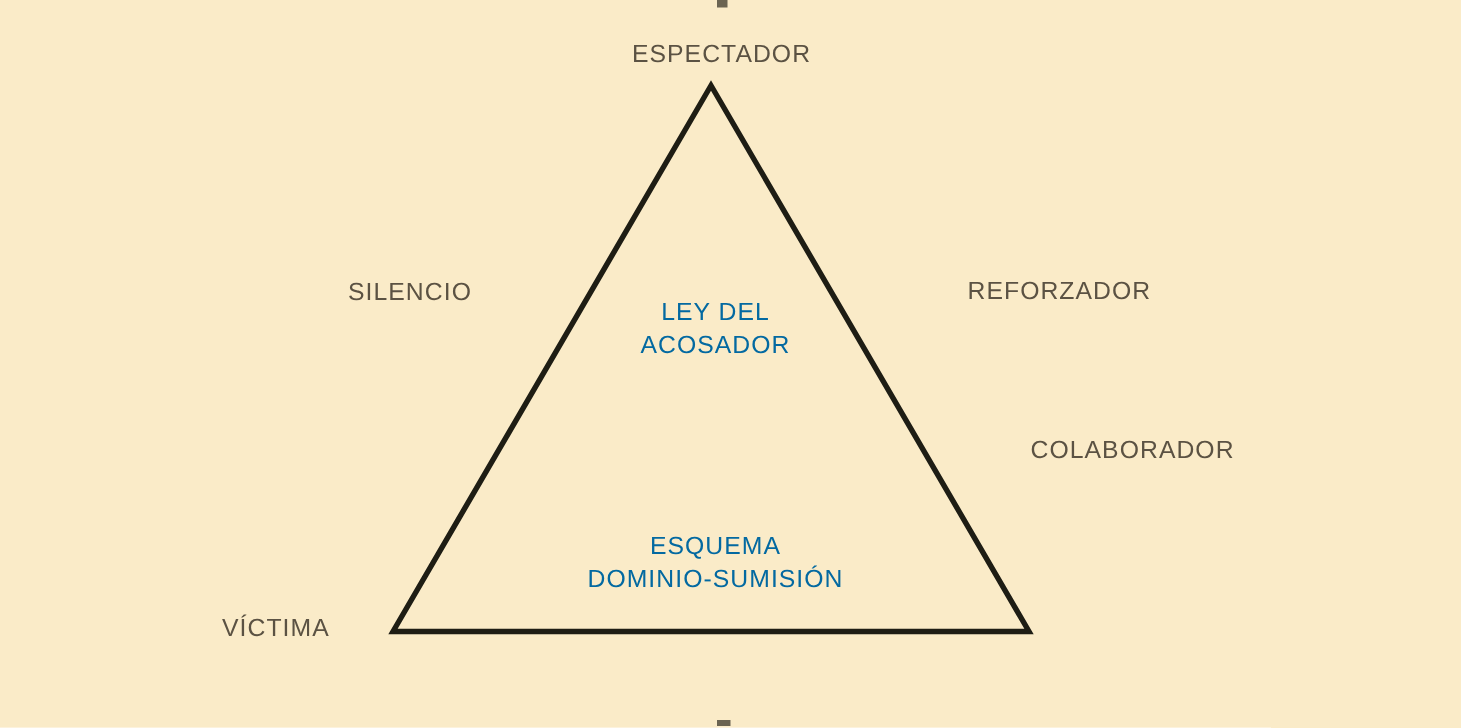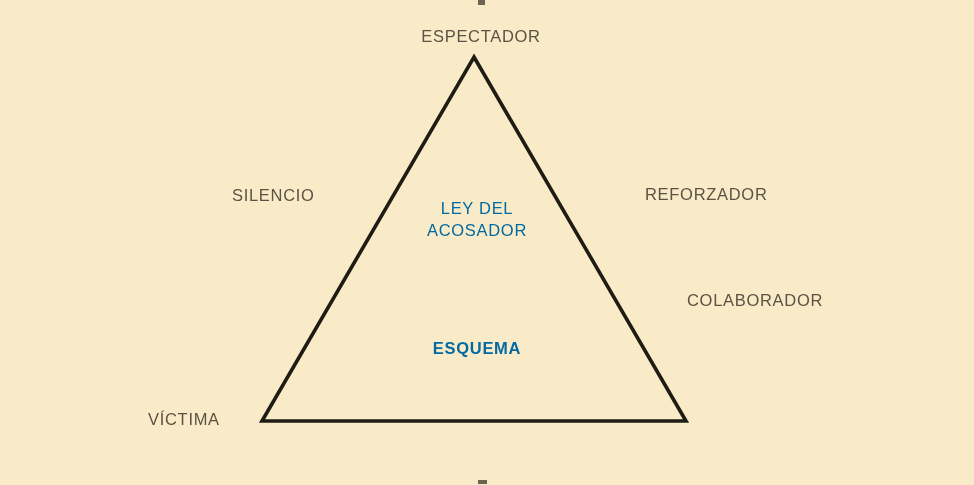--- a/index.html
+++ b/index.html
@@ -48,21 +48,21 @@
     line-height: 1.32;
   }
   
   #label-espectador { left: 481px; top: 26px; }
   #label-defensa    { left: 232px; top: 185px; }
   #label-reforzador { left: 645px; top: 184px; }
   #label-colaborador{ left: 687px; top: 290px; }
   #label-victima    { left: 148px; top: 409px; }
   #label-acosador   { left: 713px; top: 405px; }
   #label-ley-del-silencio { left: 477px; top: 198px; }
-  #label-esquema-dominio  { left: 477px; top: 338px; font-weight: bold; }
+  #label-esquema-dominio  { left: 477px; top: 354px; }
   .edge-artifact {
     position: absolute;
     background: #6b6452;
   }
   #artifact-top {
     left: 478px;
     top: 0px;
     width: 7px;
     height: 5px;
   }
@@ -93,18 +93,19 @@
   <div class="label" id="label-victima">VÍCTIMA</div>
 
 
   <div class="inner-label" id="label-ley-del-silencio">
     <div>LEY DEL</div>
     <div>ACOSADOR</div>
   </div>
 
   <div class="inner-label" id="label-esquema-dominio">
     <div>ESQUEMA</div>
+    <div>DOMINIO-SUMISIÓN</div>
   </div>
 
   <div class="edge-artifact" id="artifact-top"></div>
   <div class="edge-artifact" id="artifact-bottom"></div>
 
 </div>
 
 </body></html>

